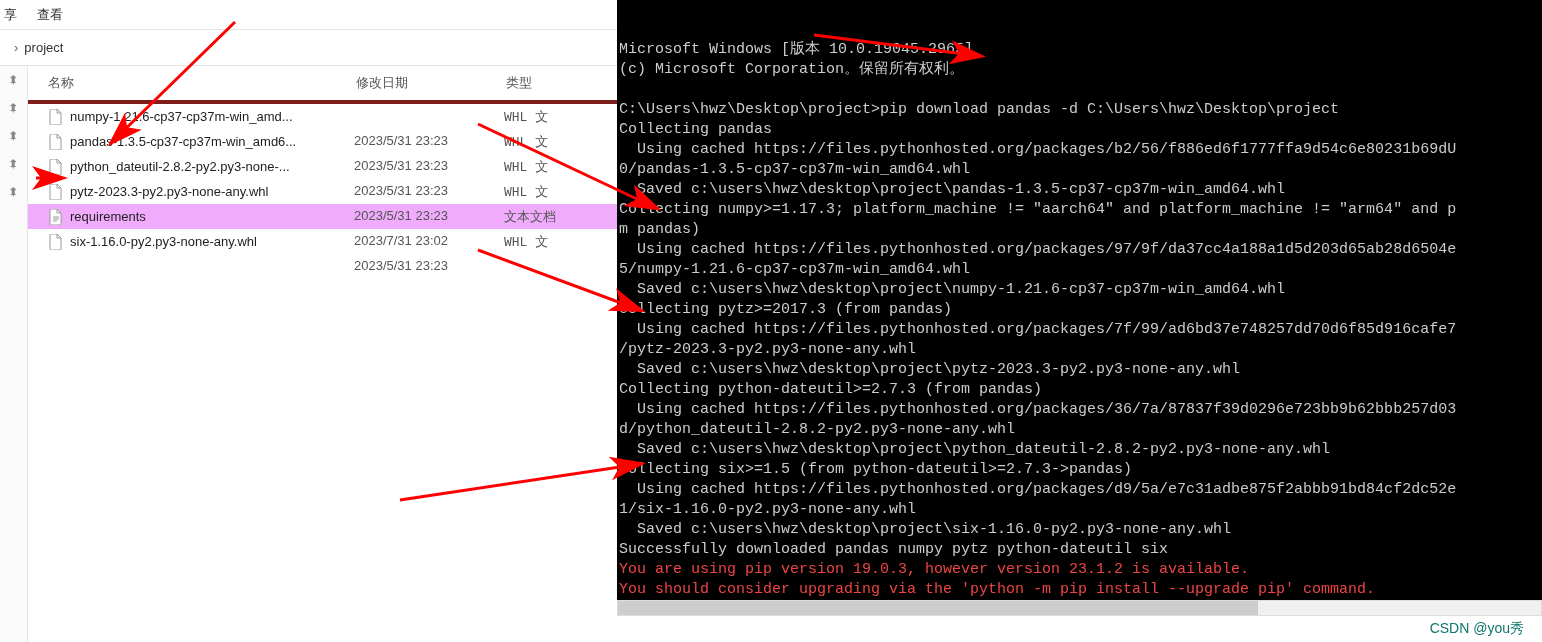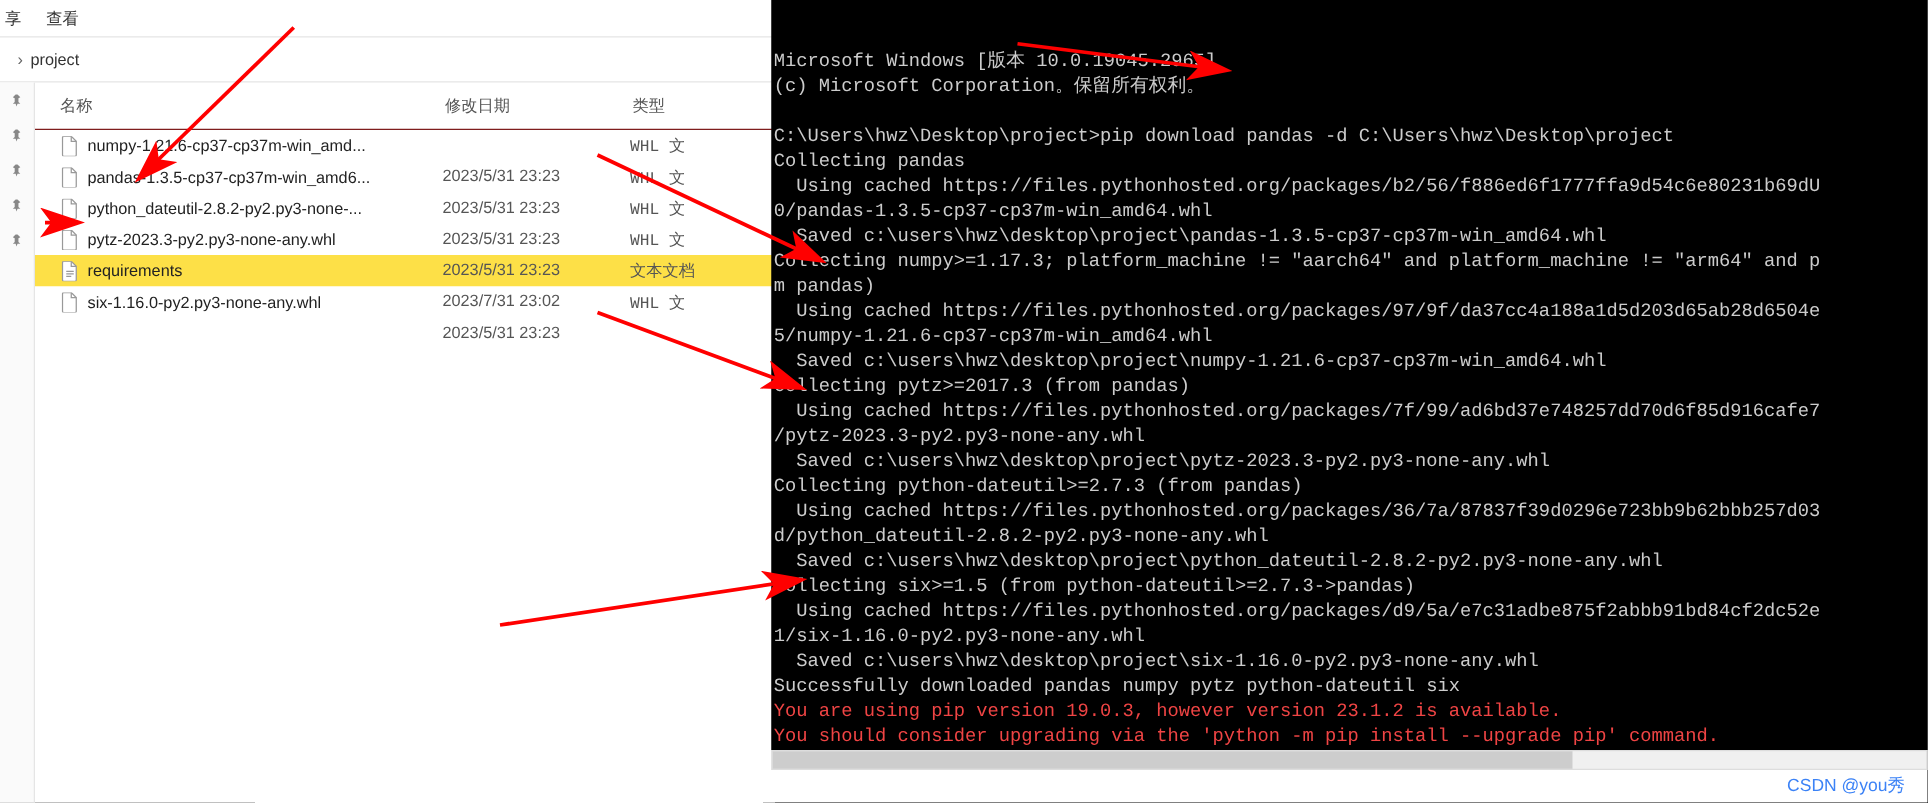--- a/index.html
+++ b/index.html
@@ -7,38 +7,38 @@
 .explorer { position: absolute; left: 0; top: 0; width: 620px; height: 642px; background: #fff; }
 .ribbon { height: 30px; border-bottom: 1px solid #e5e5e5; display: flex; align-items: center; padding: 0 4px; gap: 20px; font-size: 13px; }
 .ribbon span { color: #333; }
 .addressbar { height: 36px; border-bottom: 1px solid #e5e5e5; display: flex; align-items: center; padding: 0 8px; font-size: 13px; color: #333; }
 .chevron { margin: 0 6px; color: #666; }
 .file-area { display: flex; height: calc(100% - 66px); }
 .quickbar { width: 28px; border-right: 1px solid #e5e5e5; background: #fafafa; }
 .pin { width: 28px; height: 28px; display: flex; align-items: center; justify-content: center; color: #888; }
 .pin svg { width: 12px; height: 12px; }
 .file-list { flex: 1; }
-.col-headers { display: flex; border-bottom: 1px solid #7f1d1d; height: 38px; align-items: center; font-size: 13px; color: #555; }
+.col-headers { display: flex; border-bottom: 4px solid #7f1d1d; height: 38px; align-items: center; font-size: 13px; color: #555; }
 .col-name { width: 328px; padding-left: 20px; }
 .col-date { width: 150px; }
 .col-type { flex: 1; }
 .file-row { display: flex; height: 25px; align-items: center; font-size: 13px; color: #222; }
-.file-row.selected { background: #fde047; }
+.file-row.selected { background: #f0abfc; }
 .file-icon { width: 16px; height: 16px; margin-left: 20px; margin-right: 6px; display: flex; align-items: center; justify-content: center; }
 .file-icon svg { width: 14px; height: 16px; }
 .file-nm { width: 284px; white-space: nowrap; overflow: hidden; text-overflow: ellipsis; }
 .file-dt { width: 150px; color: #555; margin-top: 48px; }
 .file-tp { color: #555; font-family: Liberation Mono, monospace; }
 .terminal { position: absolute; left: 617px; top: 0; width: 925px; height: 600px; background: #000; color: #ccc; font-family: "Consolas", "Courier New", monospace; font-size: 15px; line-height: 20px; padding: 0 2px; white-space: pre; overflow: hidden; }
 .term-line { white-space: pre; }
 .term-yellow { color: #ef4444; }
 .arrow { position: absolute; pointer-events: none; }
 .arrow-line { stroke: #ff0000; stroke-width: 3; fill: none; }
 .arrow-head { fill: #ff0000; }
-.watermark { position: absolute; right: 12px; bottom: 2px; font-size: 14px; color: #3b82f6; font-family: "Microsoft YaHei", sans-serif; background: rgba(255,255,255,0.6); padding: 2px 6px; }
+.watermark { position: absolute; right: 12px; bottom: 2px; font-size: 14px; color: #0f766e; font-family: "Microsoft YaHei", sans-serif; background: rgba(255,255,255,0.6); padding: 2px 6px; }
 .term-scroll { position: absolute; left: 617px; top: 600px; width: 925px; height: 16px; background: #f0f0f0; border: 1px solid #ddd; }
 .term-scroll-thumb { position: absolute; left: 0; top: 0; width: 640px; height: 100%; background: #cdcdcd; }
 </style>
 </head>
 <body>
 
 <div class="explorer">
   <div class="ribbon">
     <span>享</span>
     <span>查看</span>

